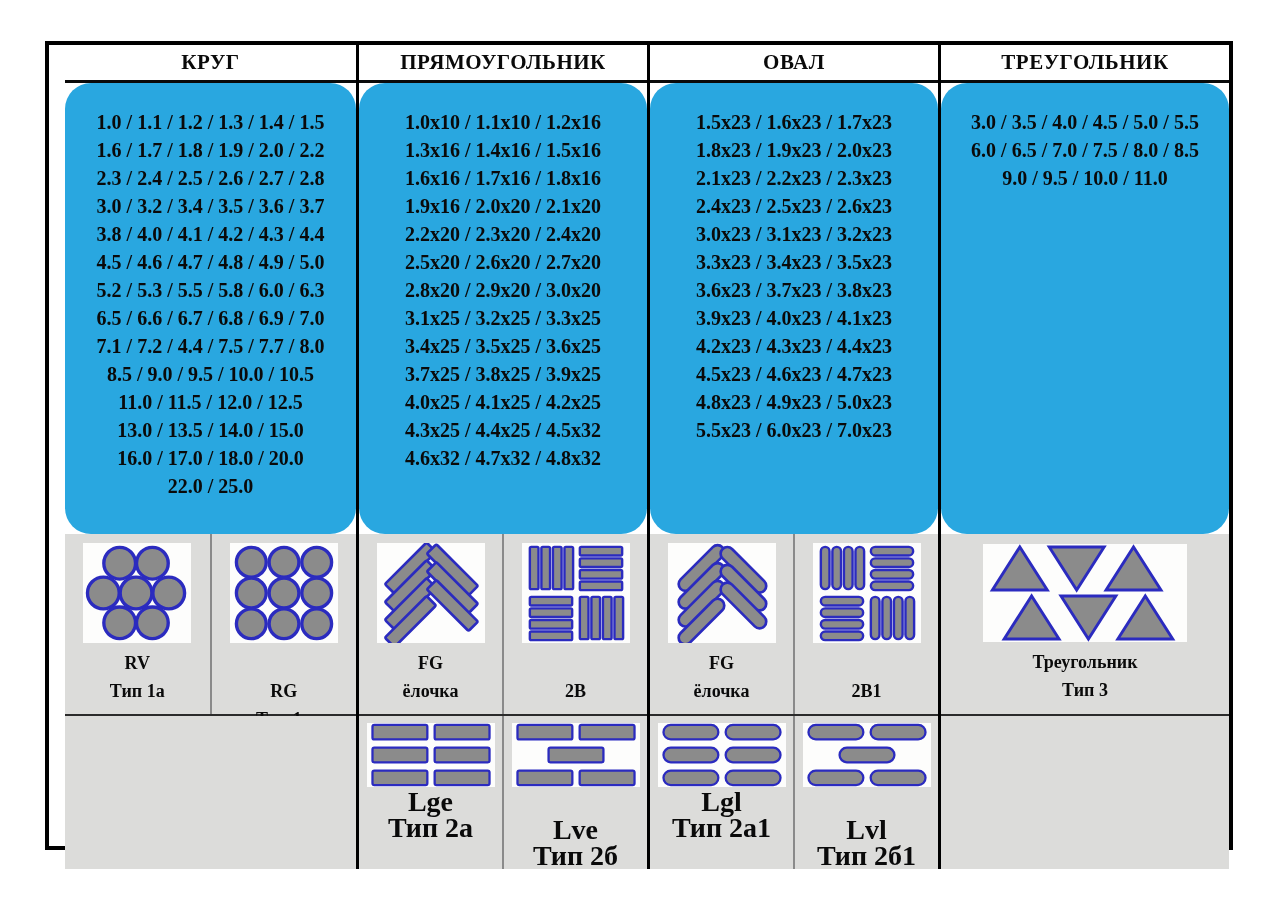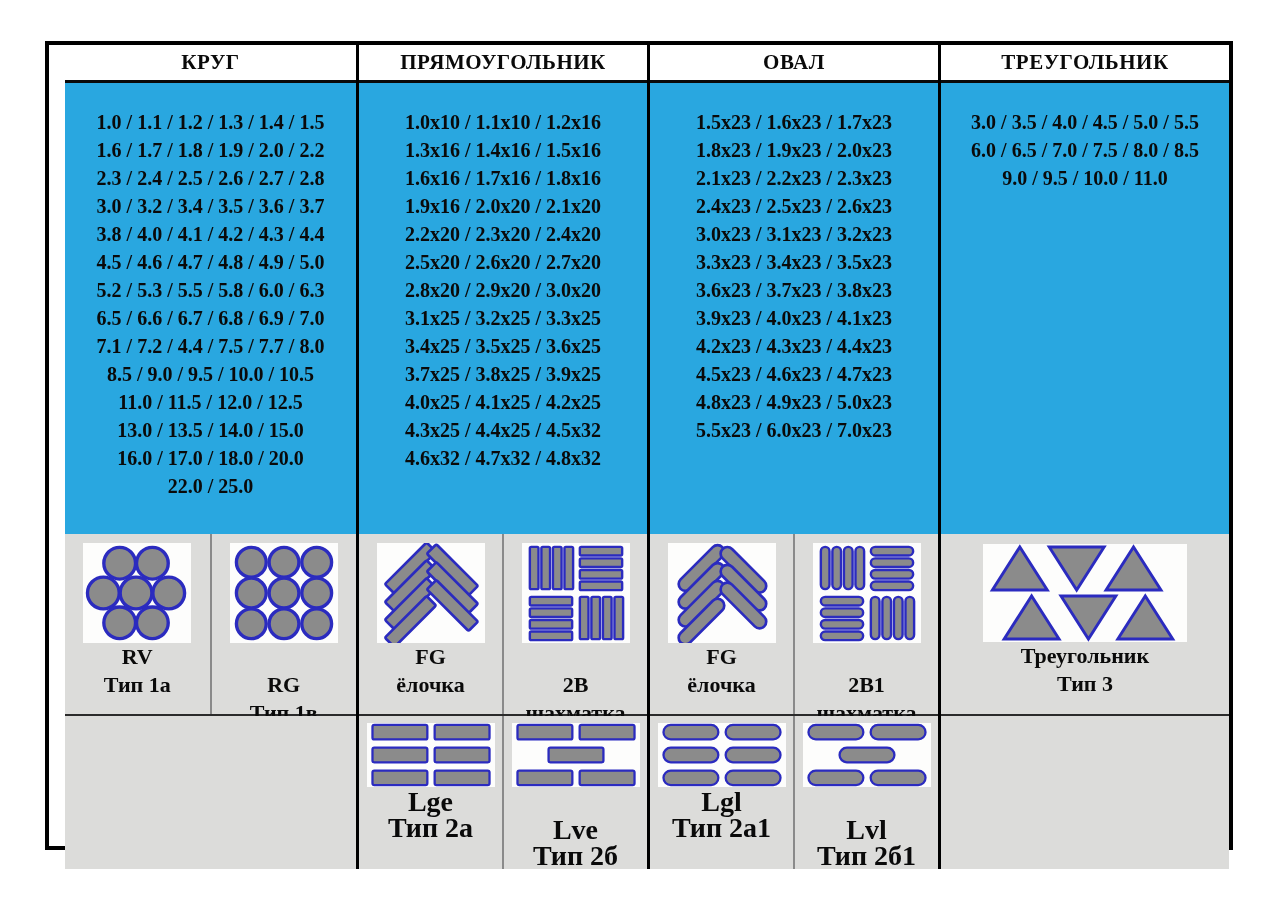--- a/index.html
+++ b/index.html
@@ -19,36 +19,36 @@
   .col + .col{border-left:3px solid #000;}
   .hdr{
     flex:none;height:38px;background:#fff;border-bottom:3px solid #0a0a0a;
     box-sizing:border-box;display:flex;align-items:center;justify-content:center;
     font-size:21px;letter-spacing:.5px;
   }
   .blue{
     flex:none;height:451px;box-sizing:border-box;
     background:var(--blue,#29a7e0);
     padding-top:25px;text-align:center;
-    font-size:20px;line-height:28px;white-space:nowrap;
+    font-size:20px;line-height:28px;white-space:nowrap;border-radius:26px;
   }
   .mid{
     flex:none;height:182px;box-sizing:border-box;
     background:var(--cell_gray,#dcdcda);
     border-bottom:2px solid #2b2b2b;display:flex;
   }
   .bot{flex:1;background:var(--cell_gray,#dcdcda);display:flex;}
   .cell{flex:1;min-width:0;display:flex;flex-direction:column;align-items:center;}
   .cell + .cell{border-left:2px solid #8a8a8a;gap:28px;}
   .iconbox{background:#fdfdfc;flex:none;}
   .ib-mid{width:108px;height:100px;margin-top:9px;}
   .ib-tri{width:204px;height:98px;margin-top:10px;}
   .ib-bot{width:128px;height:64px;margin-top:7px;}
   .iconbox svg{display:block;width:100%;height:100%;}
-  .plabel{text-align:center;margin-top:0;font-size:22px;line-height:28px;}
+  .plabel{text-align:center;margin-top:6px;font-size:18px;line-height:28px;}
   .plabel-sm{font-size:28px;line-height:26px;margin-top:2px;}
   .shp{fill:var(--shape_fill,#8b8b8b);stroke:var(--shape_outline,#2b2bbf);}
 </style>
 </head>
 <body>
 
 <div class="page">
   <div class="tbl">
 
     <div class="col">

